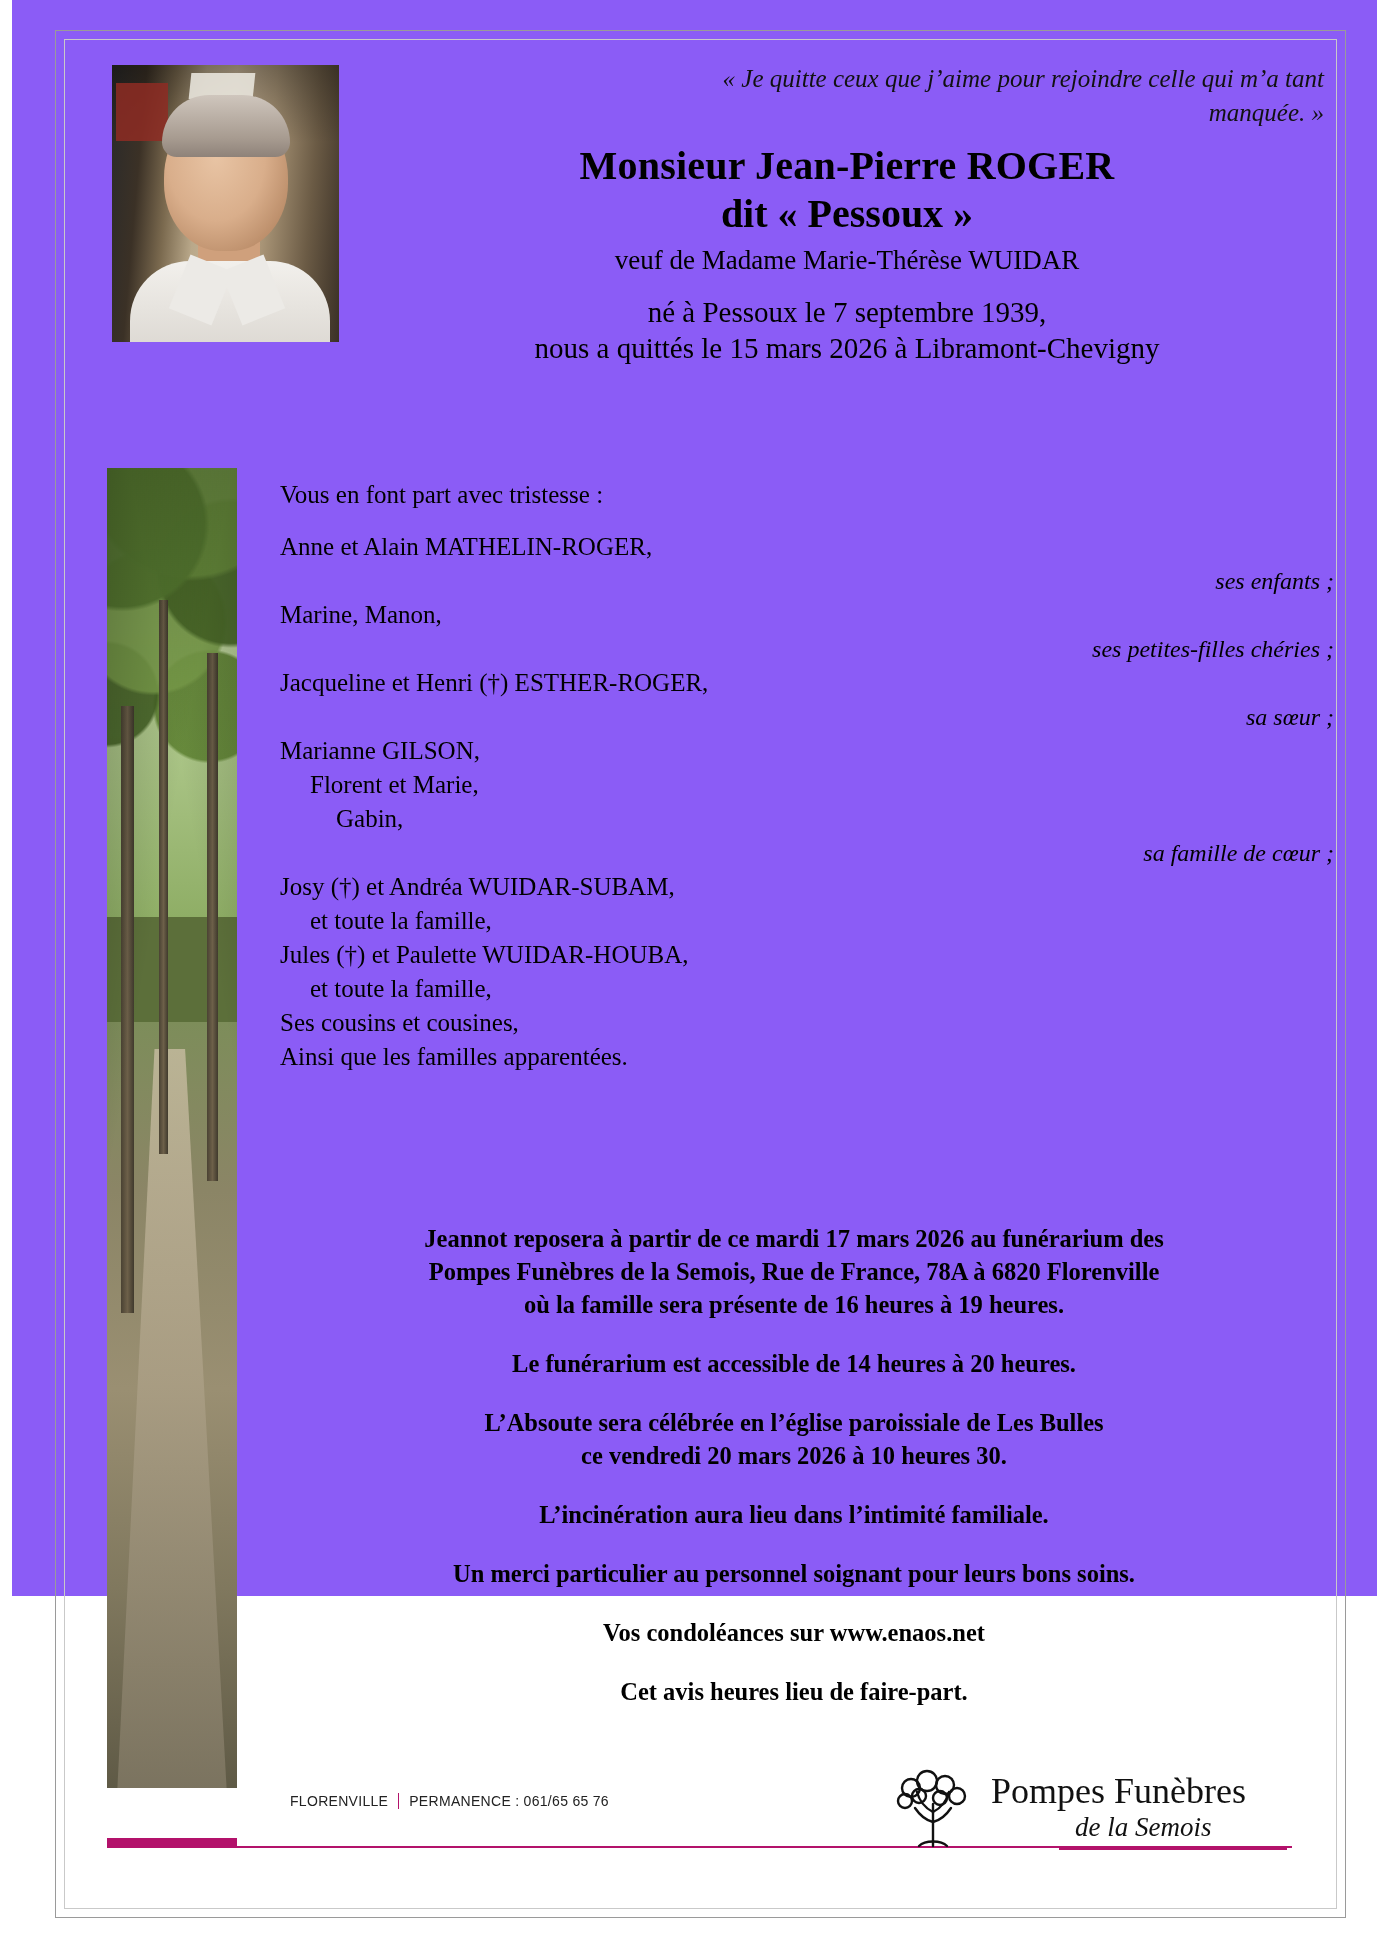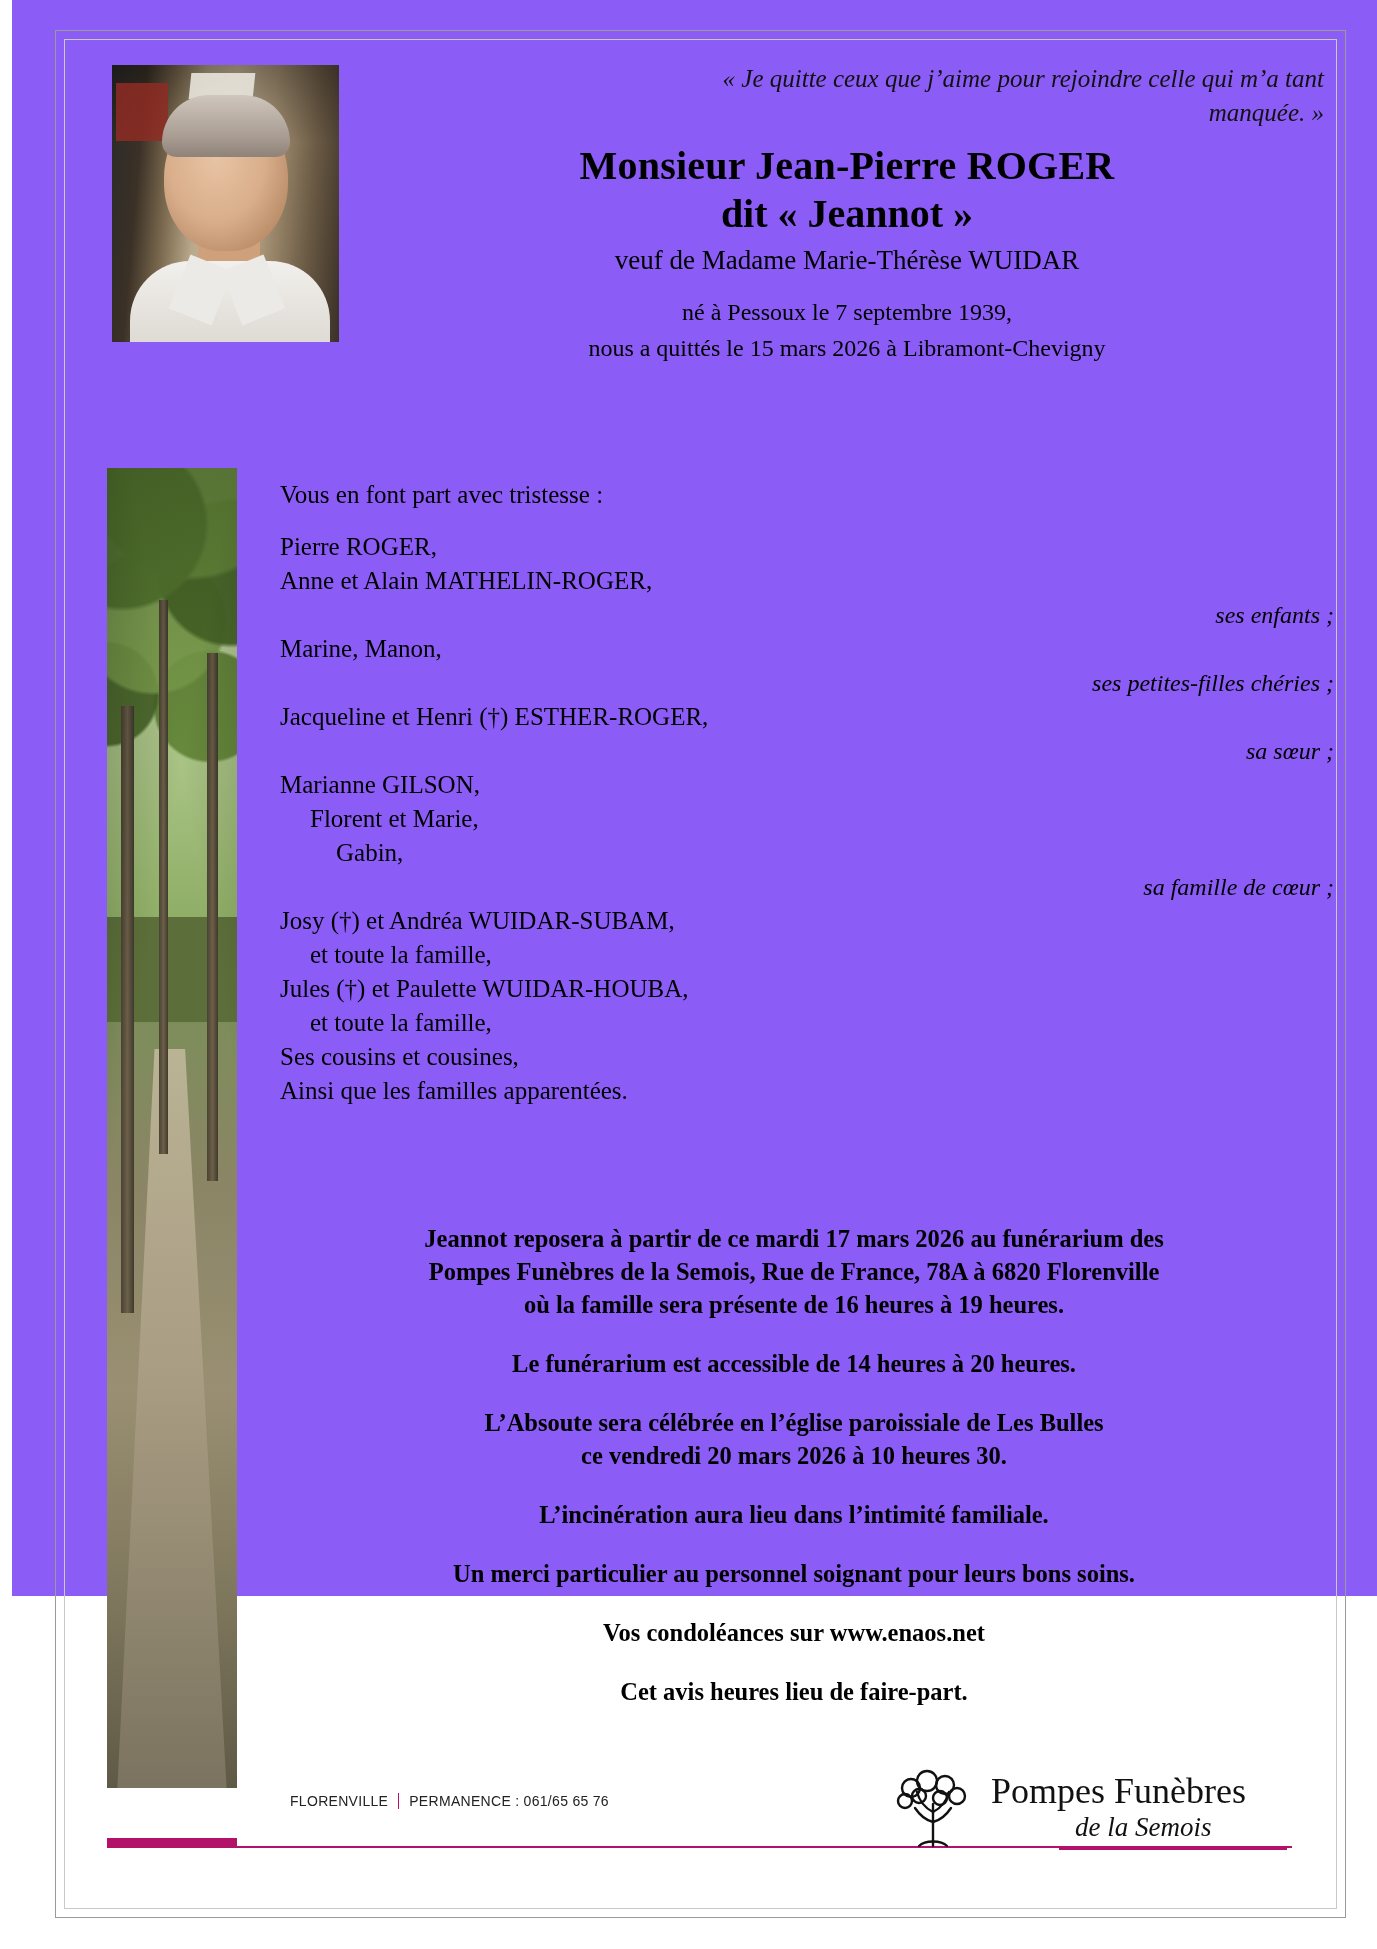--- a/index.html
+++ b/index.html
@@ -144,21 +144,21 @@
     font-weight: bold;
     line-height: 48px;
   }
   .name-3 {
     font-size: 27px;
     font-weight: normal;
     line-height: 40px;
     margin-top: 2px;
   }
   .birth-line {
-    font-size: 24px;
+    font-size: 29px;
     line-height: 36px;
     margin-top: 14px;
     text-align: center;
   }
 
   
   .nature {
     position: absolute;
     left: 95px;
     top: 468px;
@@ -325,42 +325,41 @@
     <div class="p-collarR"></div>
     <div class="p-face"></div>
     <div class="p-hair"></div>
   </div>
 
   <div class="quote">« Je quitte ceux que j’aime
 pour rejoindre celle qui m’a tant manquée. »</div>
 
   <div class="name-block">
     <div class="name-1">Monsieur Jean-Pierre ROGER</div>
-    <div class="name-2">dit « Jeannot »</div>
+    <div class="name-2">dit « Pessoux »</div>
     <div class="name-3">veuf de Madame Marie-Thérèse WUIDAR</div>
     <div class="birth-line">né à Pessoux le 7 septembre 1939,</div>
     <div class="birth-line" style="margin-top:0">nous a quittés le 15 mars 2026 à Libramont-Chevigny</div>
   </div>
 
   <div class="nature">
     <div class="n-sky"></div>
     <div class="n-canopy"></div>
     <div class="n-ground"></div>
     <div class="n-path"></div>
     <div class="n-trunk1"></div>
     <div class="n-trunk2"></div>
     <div class="n-trunk3"></div>
     <div class="n-shade"></div>
   </div>
 
   <div class="family">
     <div class="fam-line">Vous en font part avec tristesse :</div>
     <div class="fam-gap"></div>
 
-    <div class="fam-line">Pierre ROGER,</div>
     <div class="fam-line">Anne et Alain MATHELIN-ROGER,</div>
     <div class="fam-role">ses enfants ;</div>
 
     <div class="fam-line">Marine, Manon,</div>
     <div class="fam-role">ses petites-filles chéries ;</div>
 
     <div class="fam-line">Jacqueline et Henri (†) ESTHER-ROGER,</div>
     <div class="fam-role">sa sœur ;</div>
 
     <div class="fam-line">Marianne GILSON,</div>

